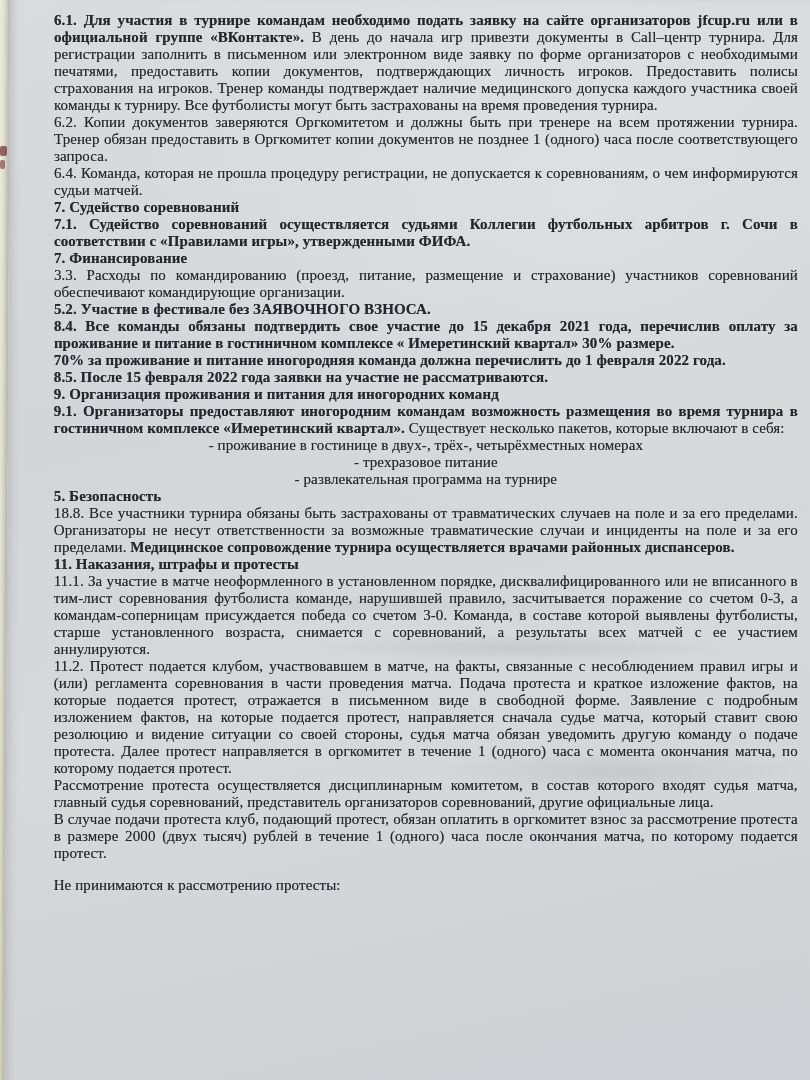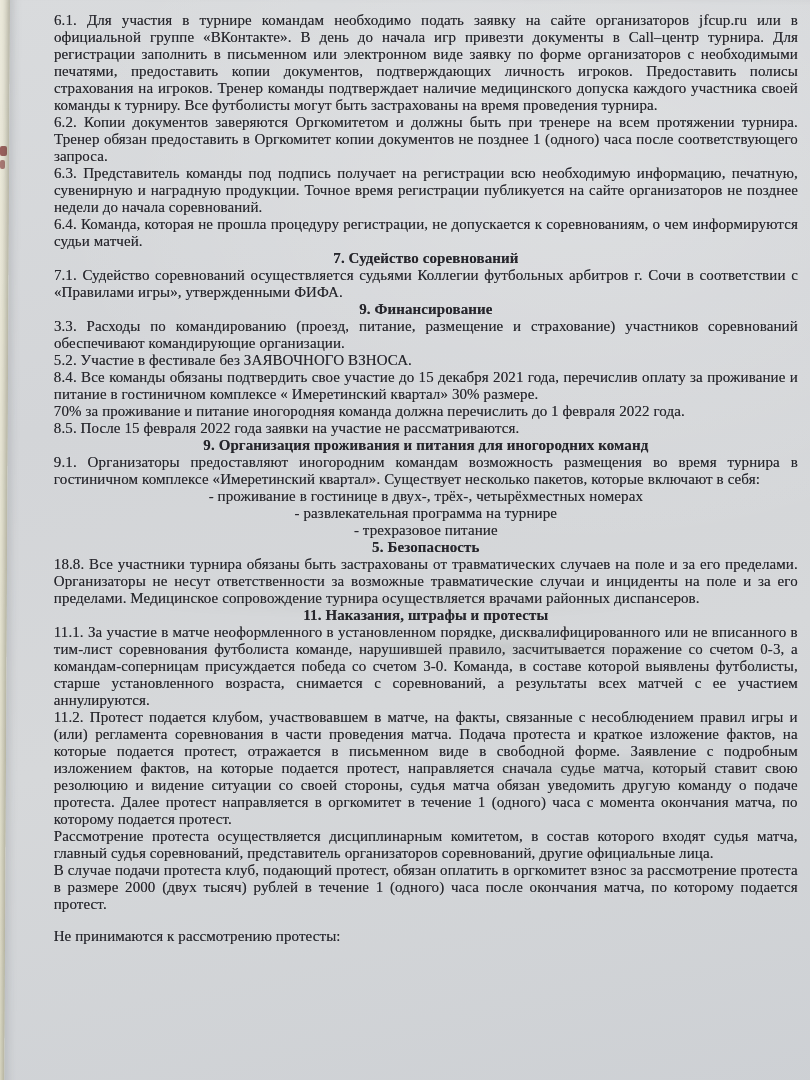--- a/index.html
+++ b/index.html
@@ -19,24 +19,24 @@
   .content{
     position:relative;
     transform:rotate(-0.28deg);transform-origin:top left;
     padding:20px 32px 0 44px;
     color:#26262c;
     font-size:15px;line-height:17px;letter-spacing:0.1px;
     text-align:justify;
     text-shadow:0 0 0.6px rgba(38,38,44,0.55);
   }
   p{margin:0;}
-  .b{font-weight:normal;}
+  .b{font-weight:bold;}
   h2.heading{
     margin:0;font-size:15px;line-height:17px;font-weight:bold;
-    text-align:center;letter-spacing:0.1px;
+    letter-spacing:0.1px;
   }
   .bullet{text-align:center;}
   .h7{margin-top:13px;}
   .h8{margin-top:31px;}
   .h9{margin-top:22px;}
   .h10{margin-top:88px;}
   .h11{margin-top:10px;}
   .p-last{margin-top:15px;}
   
   .smudge{
@@ -58,38 +58,37 @@
 <body>
 
 <div class="red-mark m1"></div>
 <div class="red-mark m2"></div>
 
 <div class="paper">
   <div class="content">
 
     <p><span class="b">6.1. Для участия в турнире командам необходимо подать заявку на сайте организаторов jfcup.ru или в официальной группе «ВКонтакте».</span> <span>В день до начала игр привезти документы в Call–центр турнира. Для регистрации заполнить в письменном или электронном виде заявку по форме организаторов с необходимыми печатями, предоставить копии документов, подтверждающих личность игроков. Предоставить полисы страхования на игроков. Тренер команды подтверждает наличие медицинского допуска каждого участника своей команды к турниру. Все футболисты могут быть застрахованы на время проведения турнира.</span></p>
     <p>6.2. Копии документов заверяются Оргкомитетом и должны быть при тренере на всем протяжении турнира. Тренер обязан предоставить в Оргкомитет копии документов не позднее 1 (одного) часа после соответствующего запроса.</p>
-    <p>6.3. Представитель команды под подпись получает на регистрации всю необходимую информацию, печатную, сувенирную и наградную продукции. Точное время регистрации публикуется на сайте организаторов не позднее недели до начала соревнований.</p>
     <p>6.4. Команда, которая не прошла процедуру регистрации, не допускается к соревнованиям, о чем информируются судьи матчей.</p>
 
     <h2 class="heading h7">7. Судейство соревнований</h2>
     <p class="b">7.1. Судейство соревнований осуществляется судьями Коллегии футбольных арбитров г. Сочи в соответствии с «Правилами игры», утвержденными ФИФА.</p>
 
-    <h2 class="heading h8">9. Финансирование</h2>
+    <h2 class="heading h8">7. Финансирование</h2>
     <p>3.3. Расходы по командированию (проезд, питание, размещение и страхование) участников соревнований обеспечивают командирующие организации.</p>
     <p class="b">5.2. Участие в фестивале без ЗАЯВОЧНОГО ВЗНОСА.</p>
     <p class="b">8.4. Все команды обязаны подтвердить свое участие до 15 декабря 2021 года, перечислив оплату за проживание и питание в гостиничном комплексе « Имеретинский квартал» 30% размере.</p>
     <p class="b">70%  за проживание и питание иногородняя команда должна перечислить до 1 февраля 2022 года.</p>
     <p class="b">8.5. После 15 февраля 2022 года заявки на участие не рассматриваются.</p>
 
     <h2 class="heading h9">9. Организация проживания и питания для иногородних команд</h2>
     <p><span class="b">9.1. Организаторы предоставляют иногородним командам возможность размещения во время турнира в гостиничном комплексе «Имеретинский квартал».</span> <span>Существует несколько пакетов, которые включают в себя:</span></p>
     <p class="bullet">- проживание в гостинице в двух-, трёх-, четырёхместных номерах</p>
+    <p class="bullet">- трехразовое питание</p>
     <p class="bullet">- развлекательная программа на турнире</p>
-    <p class="bullet">- трехразовое питание</p>
 
     <h2 class="heading h10">5. Безопасность</h2>
     <p><span>18.8. Все участники турнира обязаны быть застрахованы от травматических случаев на поле и за его пределами. Организаторы не несут ответственности за возможные травматические случаи и инциденты на поле и за его пределами.</span> <span class="b">Медицинское сопровождение турнира осуществляется врачами районных диспансеров.</span></p>
 
     <h2 class="heading h11">11. Наказания, штрафы и протесты</h2>
     <p>11.1. За участие в матче неоформленного в установленном порядке, дисквалифицированного или не вписанного в тим-лист соревнования футболиста команде, нарушившей правило, засчитывается поражение со счетом 0-3, а командам-соперницам присуждается победа со счетом 3-0. Команда, в составе которой выявлены футболисты, старше установленного возраста, снимается с соревнований, а результаты всех матчей с ее участием аннулируются.</p>
     <p>11.2.  Протест подается клубом, участвовавшем в матче, на факты, связанные с несоблюдением правил игры и (или) регламента соревнования в части проведения матча. Подача протеста и краткое изложение фактов, на которые подается протест, отражается в письменном виде в свободной форме. Заявление с подробным изложением фактов, на которые подается протест, направляется сначала судье матча, который ставит свою резолюцию и видение ситуации со своей стороны, судья матча обязан уведомить другую команду о подаче протеста. Далее протест направляется в оргкомитет в течение 1 (одного) часа с момента окончания матча, по которому подается протест.</p>
     <p>Рассмотрение протеста осуществляется дисциплинарным комитетом, в состав которого входят судья матча, главный судья соревнований, представитель организаторов соревнований, другие официальные лица.</p>
     <p>В случае подачи протеста клуб, подающий протест, обязан оплатить в оргкомитет взнос за рассмотрение протеста в размере 2000 (двух тысяч) рублей в течение 1 (одного) часа после окончания матча, по которому подается протест.</p>
     <p class="p-last">Не принимаются к рассмотрению протесты:</p>

